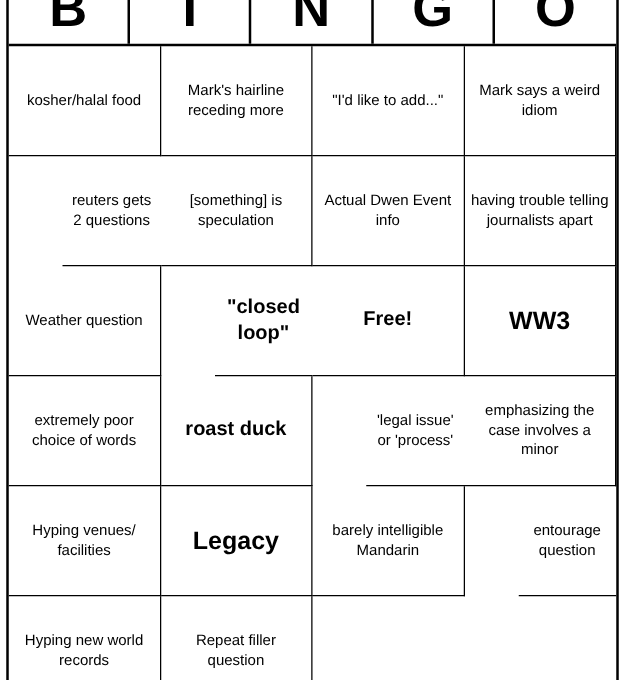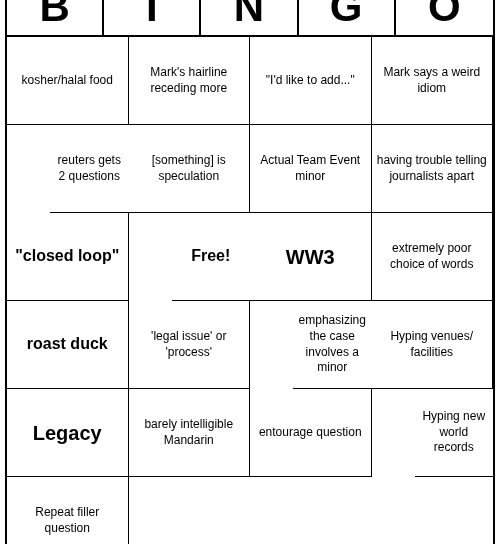--- a/index.html
+++ b/index.html
@@ -80,22 +80,23 @@
       <div class="bingo-letter">G</div>
       <div class="bingo-letter">O</div>
     </div>
   <div class="bingo-grid">
   <div class="bingo-cell">kosher/halal food</div>
       <div class="bingo-cell">Mark's hairline receding more</div>
       <div class="bingo-cell">"I'd like to add..."</div>
       <div class="bingo-cell">Mark says a weird idiom</div>
       <div class="bingo-cell">reuters gets 2 questions</div>
       <div class="bingo-cell">[something] is speculation</div>
-      <div class="bingo-cell">Actual Team Event minor</div>
+      <div class="bingo-cell">Actual Dwen Event info</div>
       <div class="bingo-cell">having trouble telling journalists apart</div>
+      <div class="bingo-cell">Weather question</div>
       <div class="bingo-cell medium-text">"closed loop"</div>
       <div class="bingo-cell free">Free!</div>
       <div class="bingo-cell large-text">WW3</div>
       <div class="bingo-cell">extremely poor choice of words</div>
       <div class="bingo-cell medium-text">roast duck</div>
       <div class="bingo-cell">'legal issue' or 'process'</div>
       <div class="bingo-cell">emphasizing the case involves a minor</div>
       <div class="bingo-cell">Hyping venues/ facilities</div>
       <div class="bingo-cell large-text">Legacy</div>
       <div class="bingo-cell">barely intelligible Mandarin</div>

